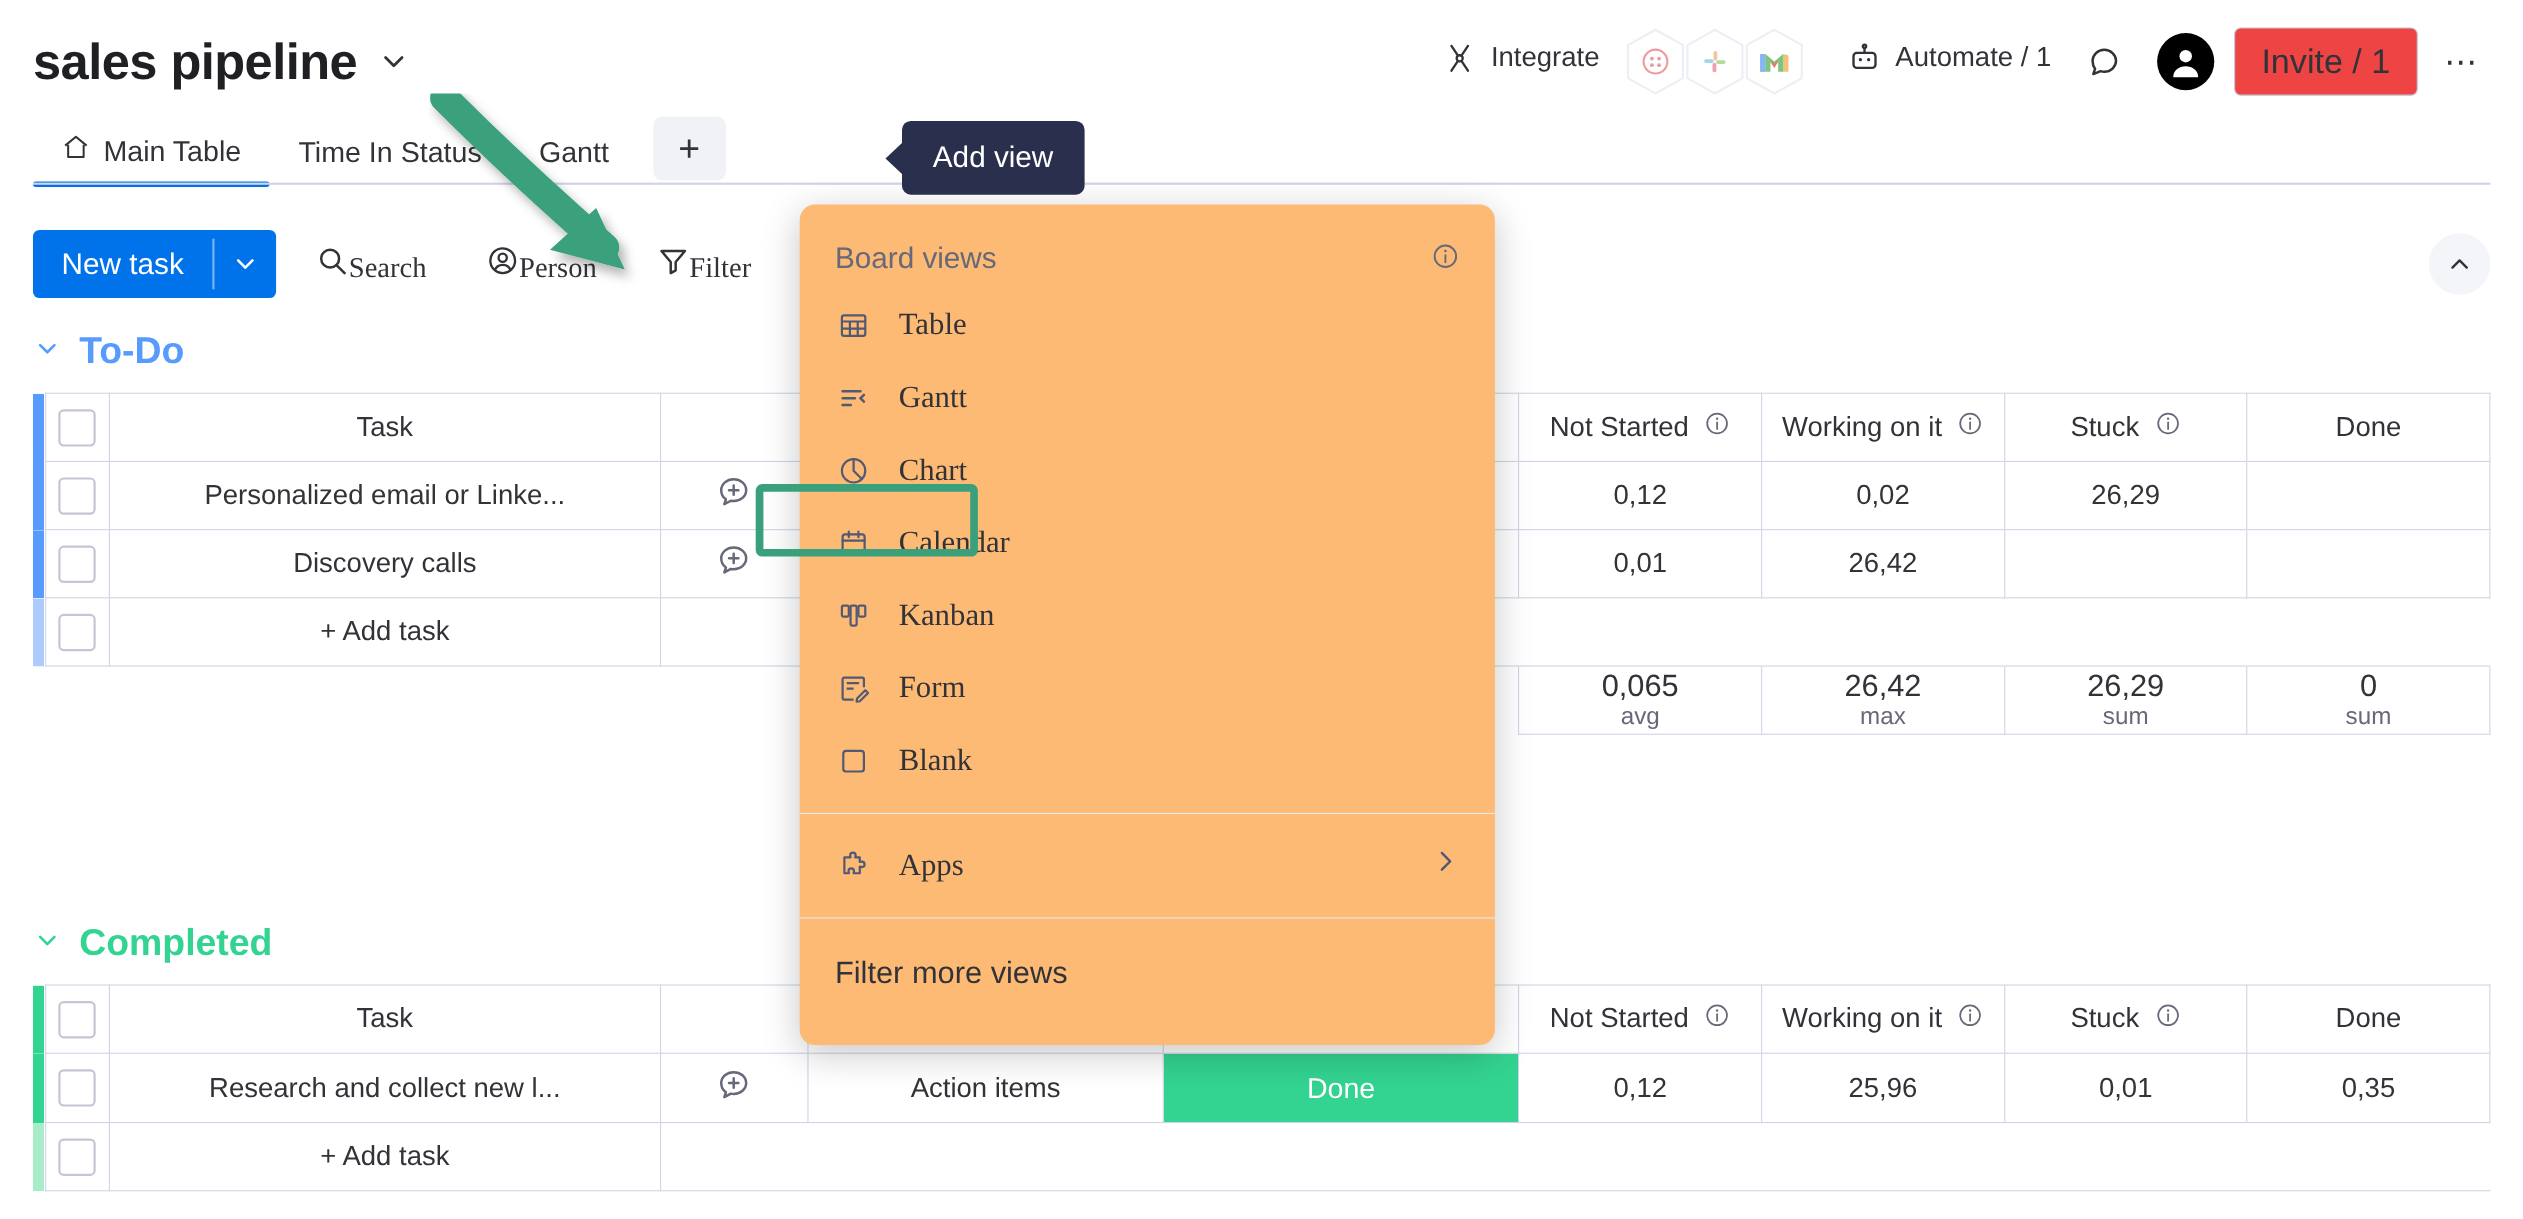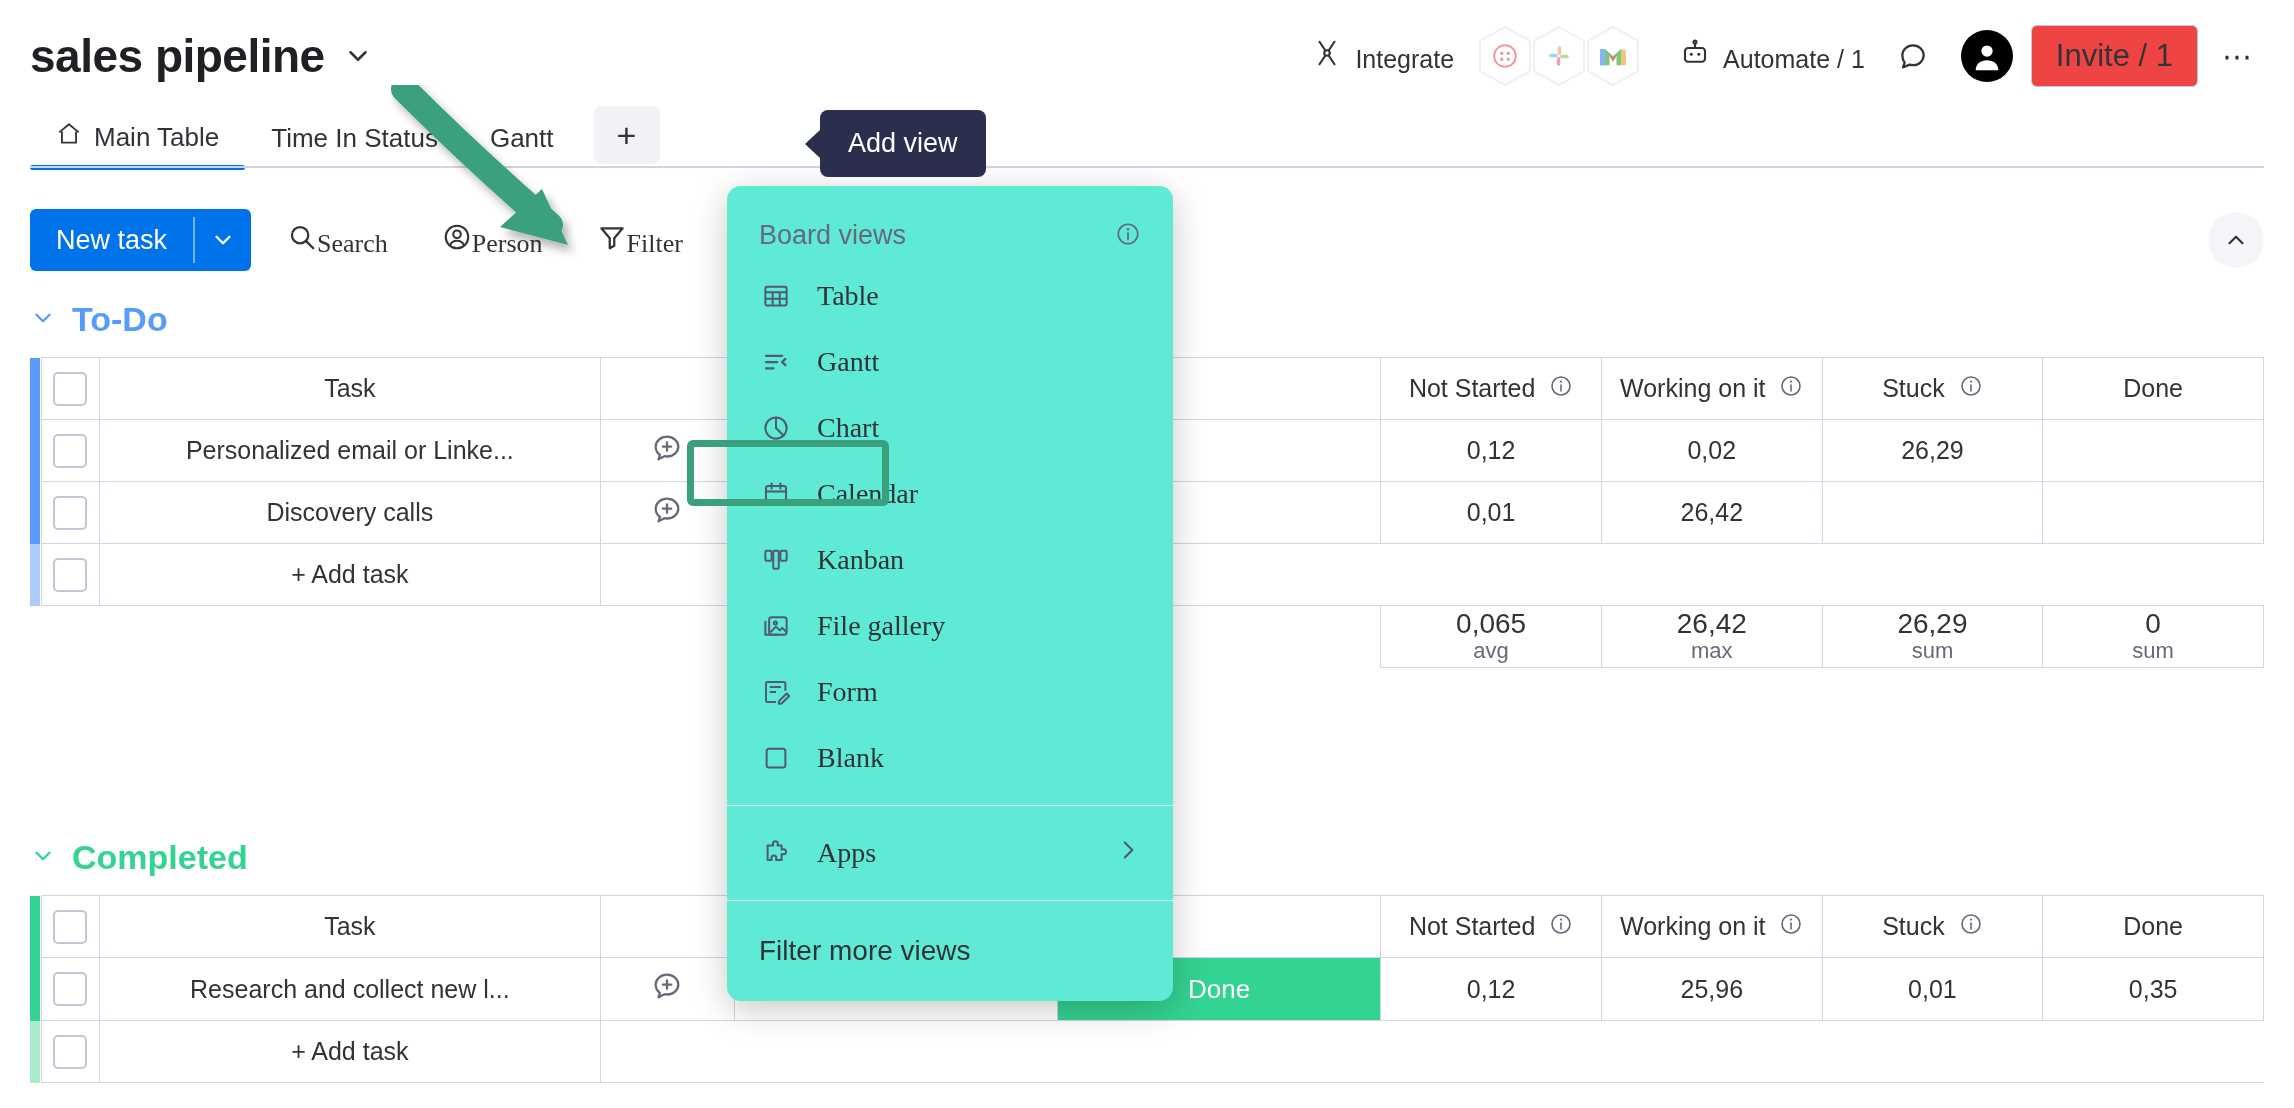--- a/index.html
+++ b/index.html
@@ -27,21 +27,21 @@
   .chev-down {
     width: 30px; height: 30px; position: relative;
   }
   .chev-down svg { display:block; }
 
   .topbar-right {
     margin-left: auto; display: flex; align-items: center; gap: 0px;
     margin-right: 26px;
   }
   .tb-item {
-    display: flex; align-items: flex-end; gap: 13px;
+    display: flex; align-items: flex-start; gap: 13px;
     font-size: 25px; color: #323338; padding: 8px 14px; border-radius: 6px;
     white-space: nowrap;
   }
   .integrate-icons { display: flex; align-items: center; margin-left: 10px; margin-right: 26px;}
   .hexbg {
     position: absolute; width: 54px; height: 60px;
   }
   .hexwrap { position: relative; width: 54px; height: 60px; display:flex;align-items:center;justify-content:center;}
 
   .icon-btn {
@@ -155,24 +155,24 @@
   .summary .val { font-size: 28px; line-height: 1.05; display:block; }
   .summary .lbl { font-size: 22px; color: #676879; display:block; }
   .status-done {
     background: #33d391; color: #fff; display: block; width: 100%; height: 62px;
     line-height: 62px; text-align: center; font-size: 26px;
   }
   td.statuscell { padding: 0 !important; }
 
   
   .menu {
-    position: absolute; left: 727px; top: 186px; width: 446px;
-    background: #5eead4; border-radius: 14px;
+    position: absolute; left: 727px; top: 186px; width: 632px;
+    background: #fdba74; border-radius: 14px;
     box-shadow: 0 8px 34px rgba(0,0,0,.22);
-    padding: 0 0 0 0; z-index: 40; overflow: hidden;
+    padding: 0 0 15px 0; z-index: 40; overflow: hidden;
   }
   .menu-head {
     display: flex; align-items: center; justify-content: space-between;
     padding: 34px 32px 12px 32px;
   }
   .menu-head-title { font-size: 27px; color: #676879; }
   .menu-item {
     display: flex; align-items: center; gap: 24px;
     padding: 16px 32px; font-size: 28px; color: #323338; font-family: Liberation Serif, serif;
   }
@@ -707,31 +707,20 @@
       <span class="mi-icon">
         <svg width="30" height="30" viewBox="0 0 24 24" fill="none" stroke="#525972" stroke-width="1.6">
             <rect x="3.5" y="4.5" width="5" height="8" rx="1"></rect>
             <rect x="9.8" y="4.5" width="4.4" height="14.5" rx="1"></rect>
             <rect x="15.5" y="4.5" width="5" height="8" rx="1"></rect>
           </svg>
       </span>
       <span>Kanban</span>
     </div>
 
-    <div class="menu-item">
-      <span class="mi-icon">
-        <svg width="30" height="30" viewBox="0 0 24 24" fill="none" stroke="#525972" stroke-width="1.6" stroke-linejoin="round">
-            <rect x="6.5" y="5" width="14" height="14" rx="2"></rect>
-            <path d="M3.5 8v11h11"></path>
-            <circle cx="11.5" cy="9.5" r="1.2"></circle>
-            <path d="M7.5 17l4.5-4.5 3 3 2-2 3.5 3.5"></path>
-          </svg>
-      </span>
-      <span>File gallery</span>
-    </div>
 
     <div class="menu-item">
       <span class="mi-icon">
         <svg width="30" height="30" viewBox="0 0 24 24" fill="none" stroke="#525972" stroke-width="1.6" stroke-linejoin="round">
             <path d="M19.5 11V5.2a1.2 1.2 0 0 0-1.2-1.2H5.2A1.2 1.2 0 0 0 4 5.2v13.6A1.2 1.2 0 0 0 5.2 20H12"></path>
             <path d="M7 8h9M7 12h5"></path>
             <path d="m20.5 13.2-6 6-.3 2.3 2.3-.3 6-6z"></path>
           </svg>
       </span>
       <span>Form</span>

